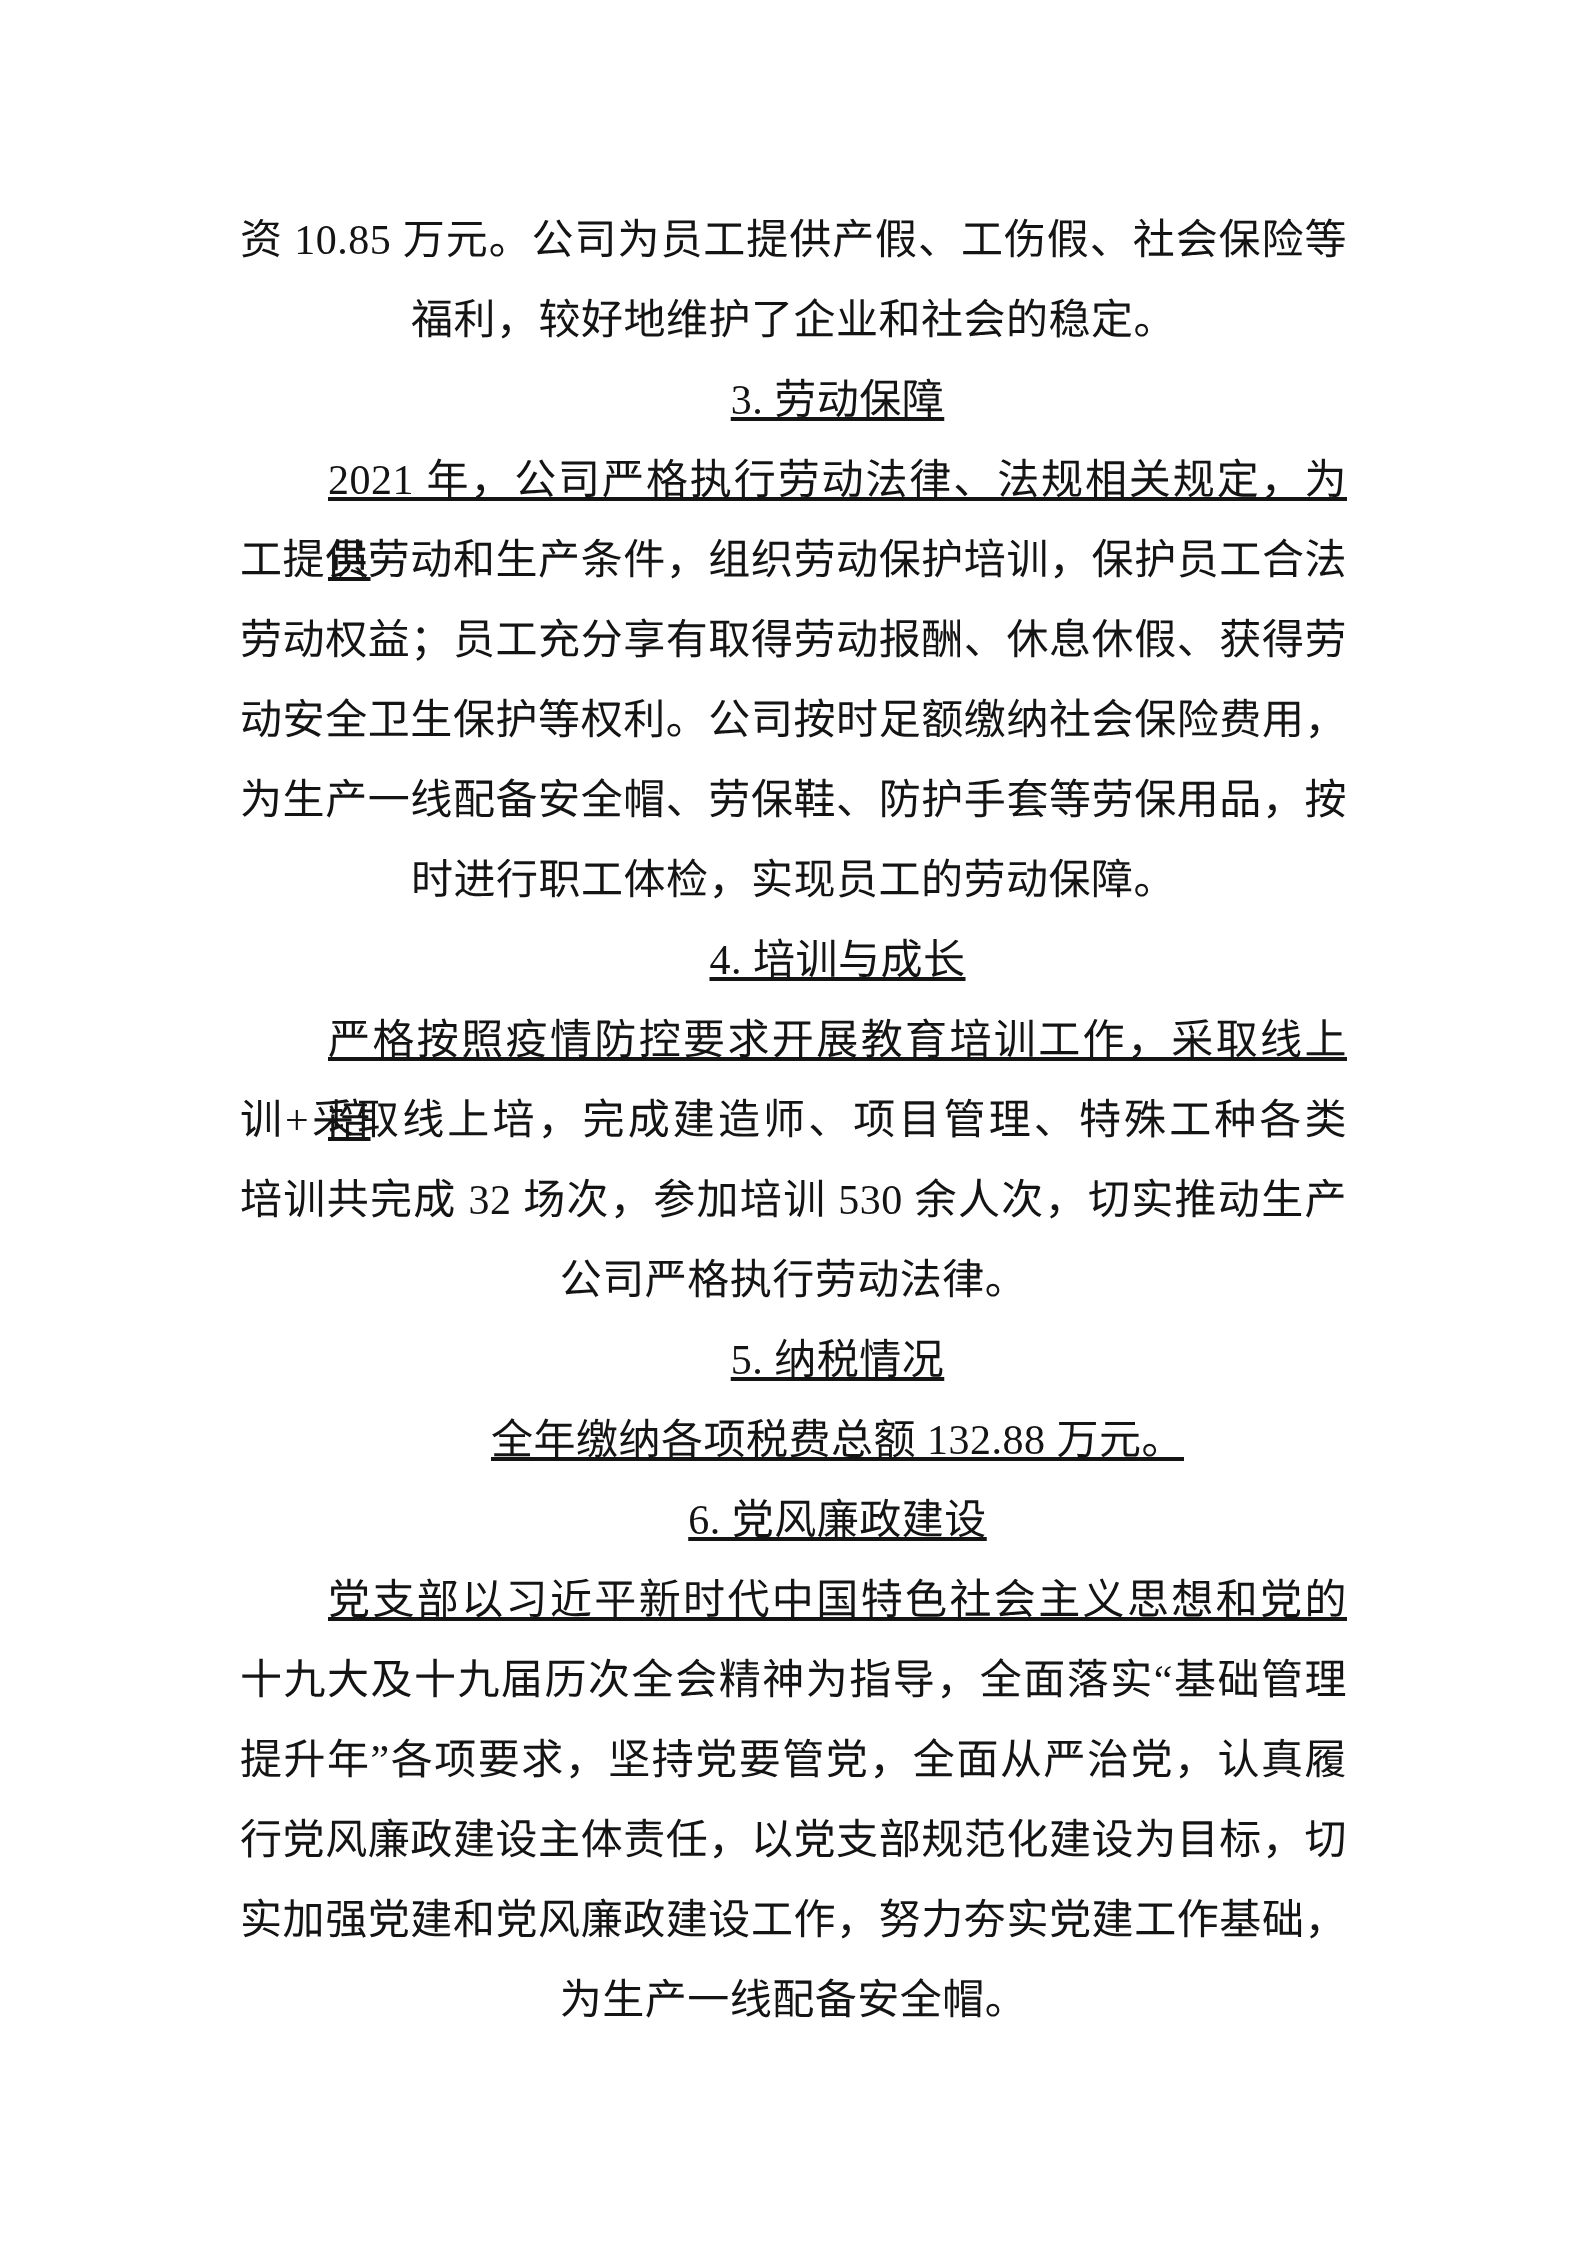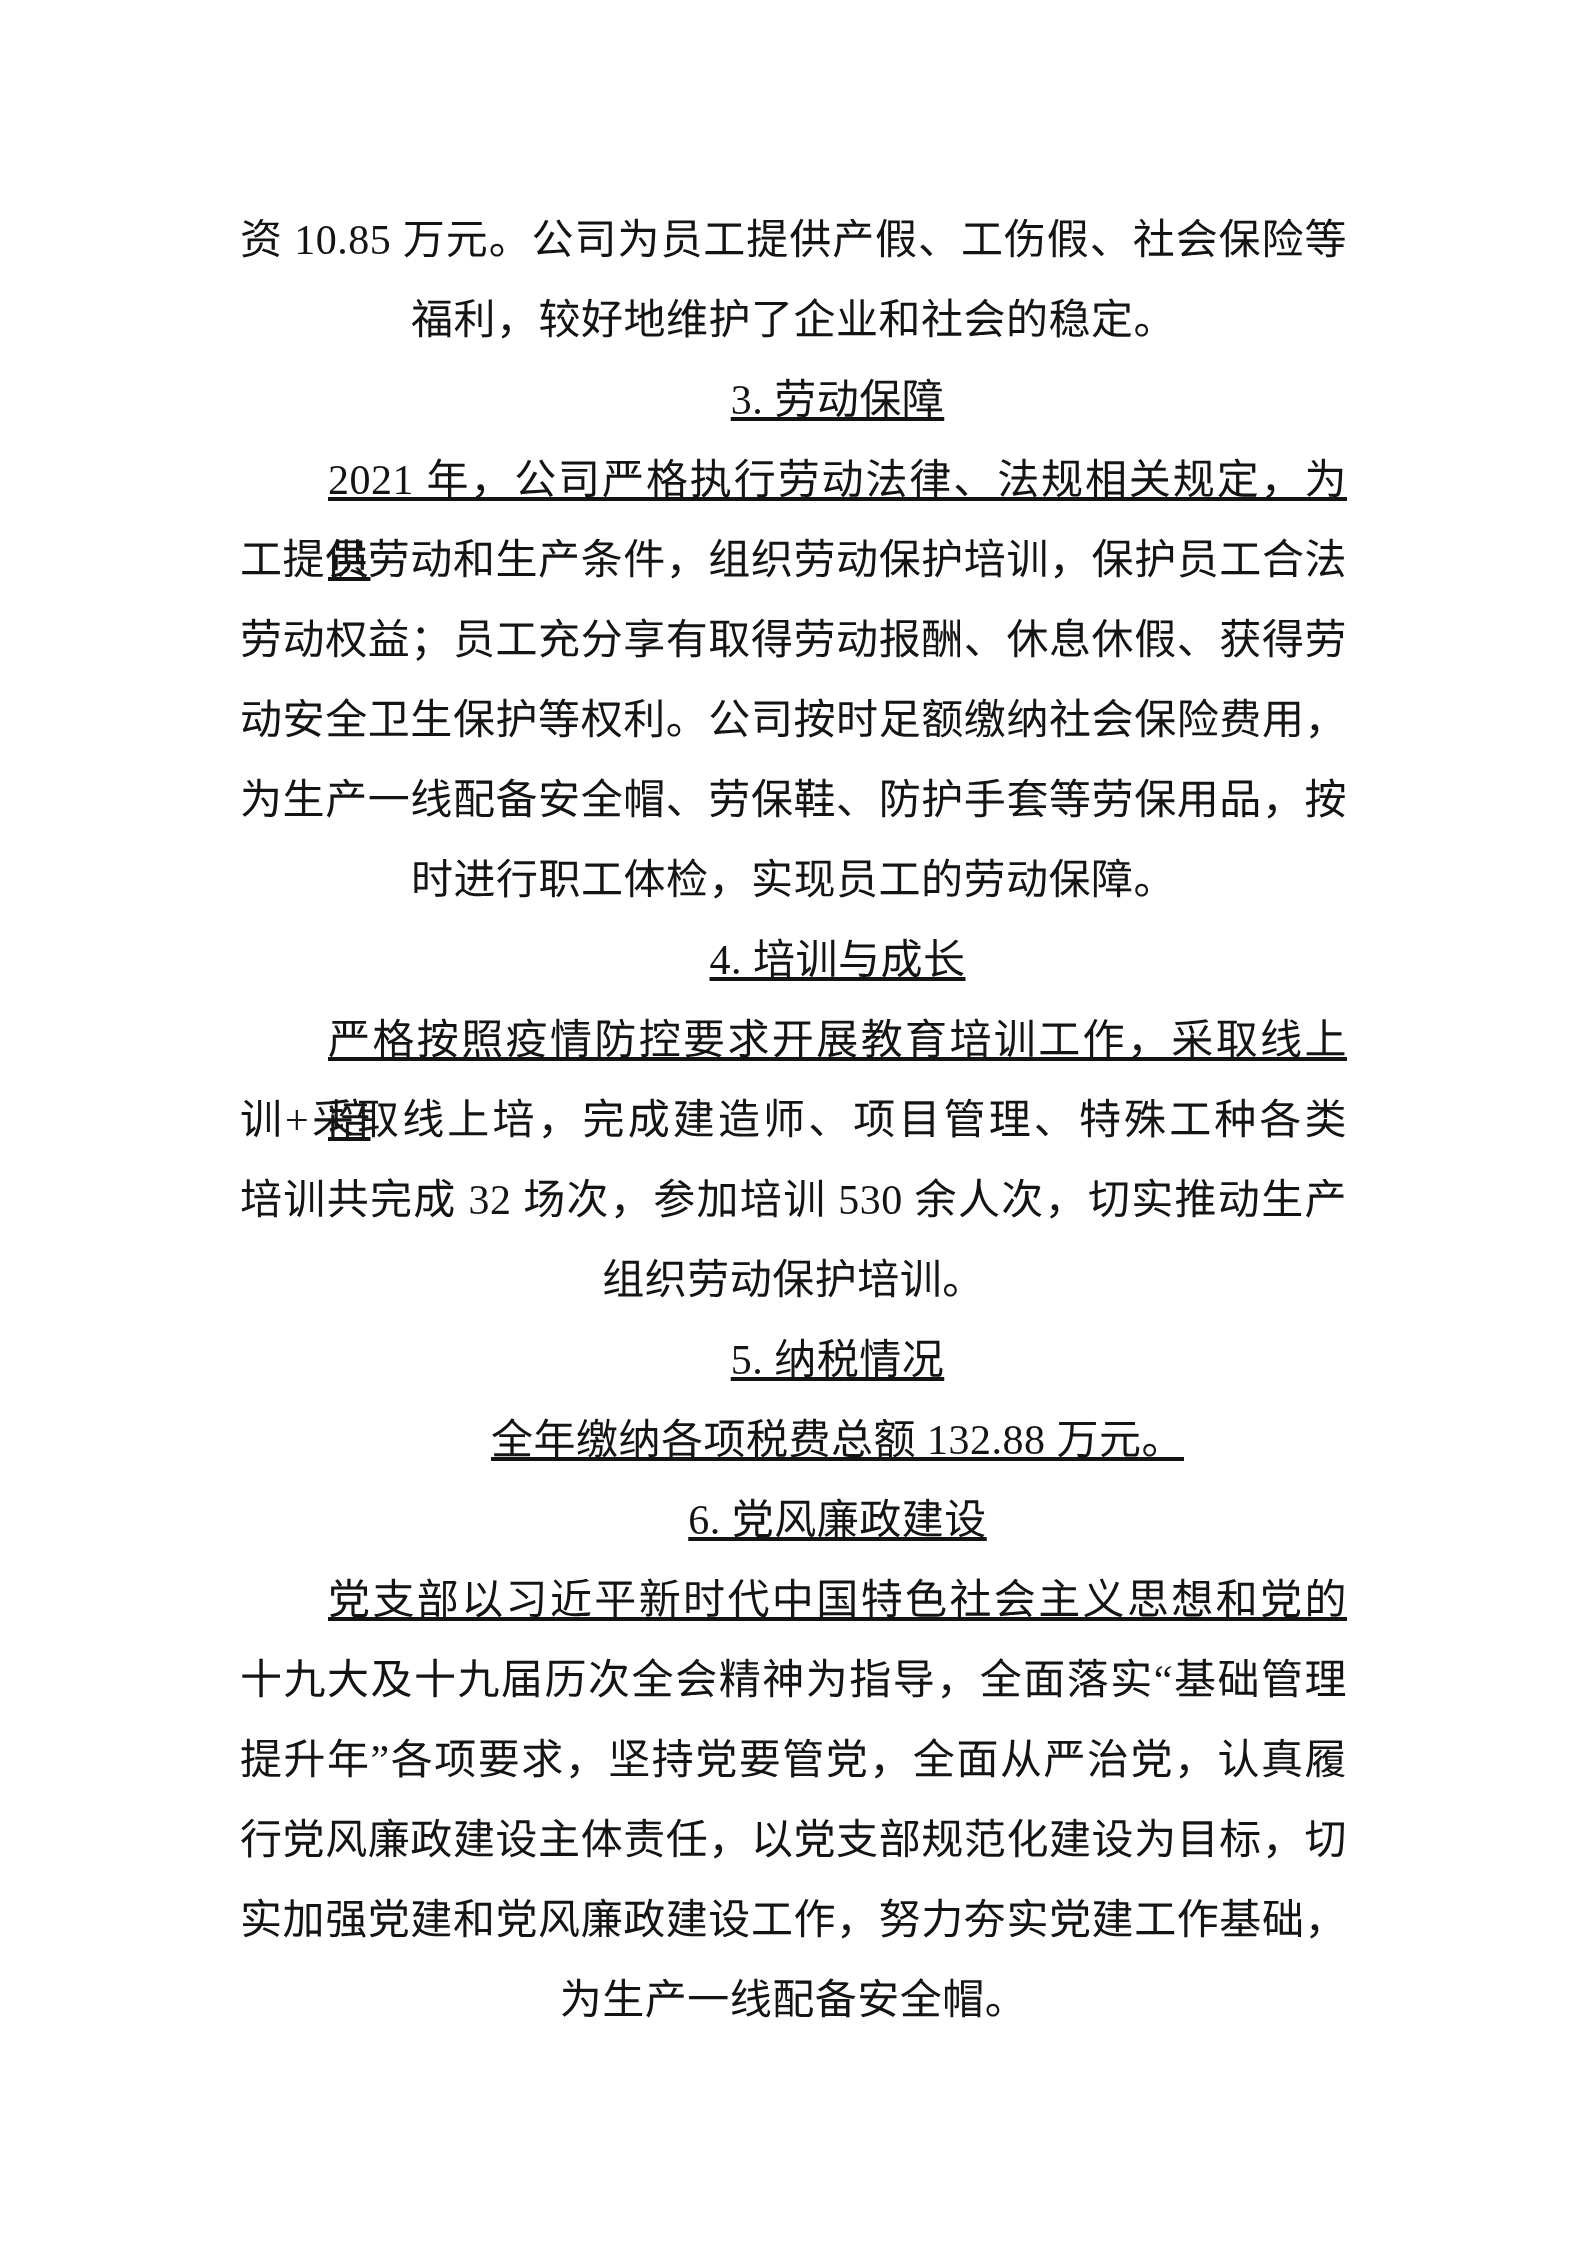--- a/index.html
+++ b/index.html
@@ -50,21 +50,21 @@
       <div class="line indent justify">2021 年，公司严格执行劳动法律、法规相关规定，为员</div>
       <div class="line justify">工提供劳动和生产条件，组织劳动保护培训，保护员工合法</div>
       <div class="line justify">劳动权益；员工充分享有取得劳动报酬、休息休假、获得劳</div>
       <div class="line justify">动安全卫生保护等权利。公司按时足额缴纳社会保险费用，</div>
       <div class="line justify">为生产一线配备安全帽、劳保鞋、防护手套等劳保用品，按</div>
       <div class="line">时进行职工体检，实现员工的劳动保障。</div>
       <div class="line indent">4. 培训与成长</div>
       <div class="line indent justify">严格按照疫情防控要求开展教育培训工作，采取线上培</div>
       <div class="line justify">训+采取线上培，完成建造师、项目管理、特殊工种各类</div>
       <div class="line justify">培训共完成 32 场次，参加培训 530 余人次，切实推动生产</div>
-      <div class="line">组织劳动保护培训。</div>
+      <div class="line">公司严格执行劳动法律。</div>
       <div class="line indent">5. 纳税情况</div>
       <div class="line indent">全年缴纳各项税费总额 132.88 万元。</div>
       <div class="line indent">6. 党风廉政建设</div>
       <div class="line indent justify">党支部以习近平新时代中国特色社会主义思想和党的</div>
       <div class="line justify">十九大及十九届历次全会精神为指导，全面落实“基础管理</div>
       <div class="line justify">提升年”各项要求，坚持党要管党，全面从严治党，认真履</div>
       <div class="line justify">行党风廉政建设主体责任，以党支部规范化建设为目标，切</div>
       <div class="line justify">实加强党建和党风廉政建设工作，努力夯实党建工作基础，</div>
       <div class="line">为生产一线配备安全帽。</div>
     </div>

